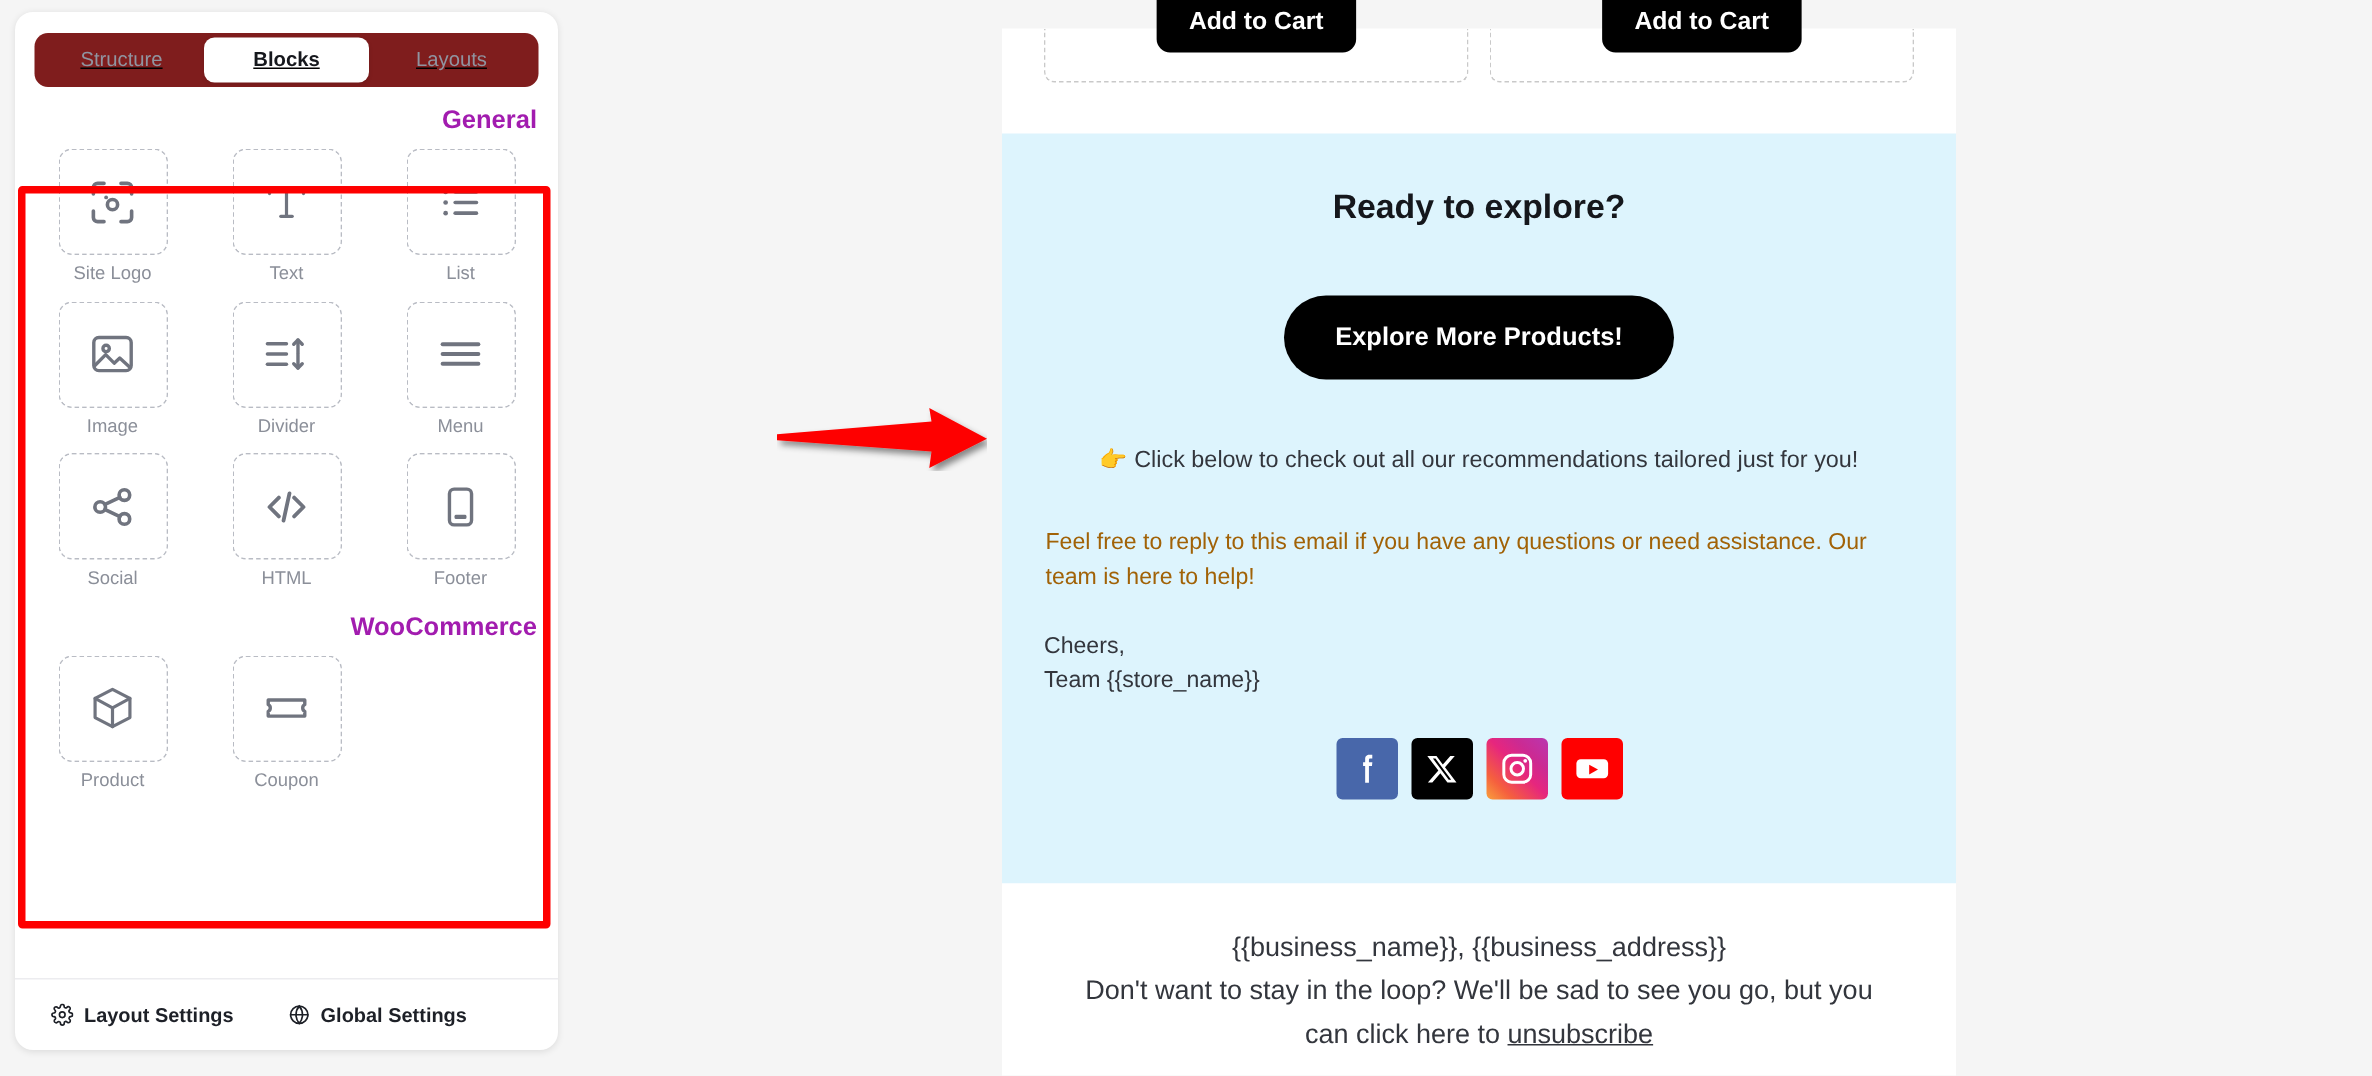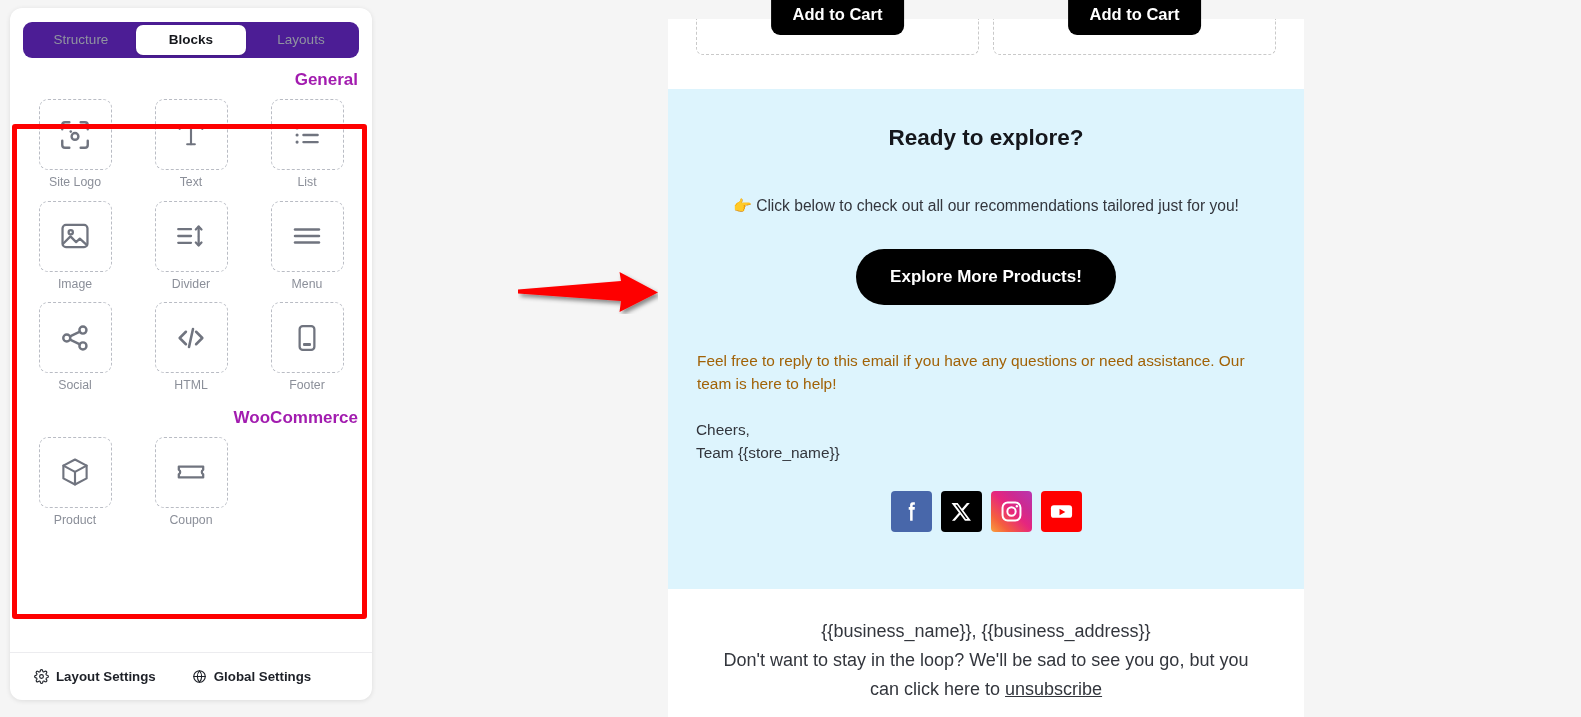--- a/index.html
+++ b/index.html
@@ -24,26 +24,27 @@
     border-radius: 12px;
     box-shadow: 0 1px 5px rgba(0,0,0,0.10);
     display: flex;
     flex-direction: column;
   }
 
   
   #tabs {
     margin: 14px 13px 0 13px;
     height: 36px;
-    background: #4c1d95;
+    background: #7f1d1d;
     border-radius: 9px;
     display: flex;
     align-items: center;
     padding: 3px;
     flex: 0 0 auto;
+    text-decoration: underline;
   }
   .tab {
     flex: 1 1 0;
     height: 30px;
     line-height: 30px;
     text-align: center;
     font-size: 13.5px;
     color: #9094a0;
     border-radius: 7px;
     cursor: pointer;
@@ -468,26 +469,26 @@
     </div>
     <div class="product-cell">
       <div class="cart-btn">Add to Cart</div>
     </div>
   </div>
 
   <div id="spacer-white"></div>
 
   <div id="cta-section">
     <div id="cta-heading">Ready to explore?</div>
+    <div id="cta-button-wrap">
+      <div id="cta-button">Explore More Products!</div>
+    </div>
     <div id="cta-sub">
       <span class="emoji">👉</span>
       <span>Click below to check out all our recommendations tailored just for you!</span>
-    </div>
-    <div id="cta-button-wrap">
-      <div id="cta-button">Explore More Products!</div>
     </div>
     <p class="body-para">Feel free to reply to this email if you have any questions or need assistance. Our team is here to help!</p>
     <p class="sig-line">Cheers,</p>
     <p class="sig-line">Team {{store_name}}</p>
 
     <div id="social-row">
       <div class="social-icon sc-facebook">
         <svg width="26" height="26" viewBox="0 0 24 24" fill="#ffffff">
           <path d="M15.6 8.4h-2.1V7.0c0-.62.42-.77.71-.77h1.35V3.9l-1.86-.01c-2.06 0-2.53 1.54-2.53 2.53v1.98H9.9v2.4h1.27V21h2.33v-10.2h1.86z"></path>
         </svg>

